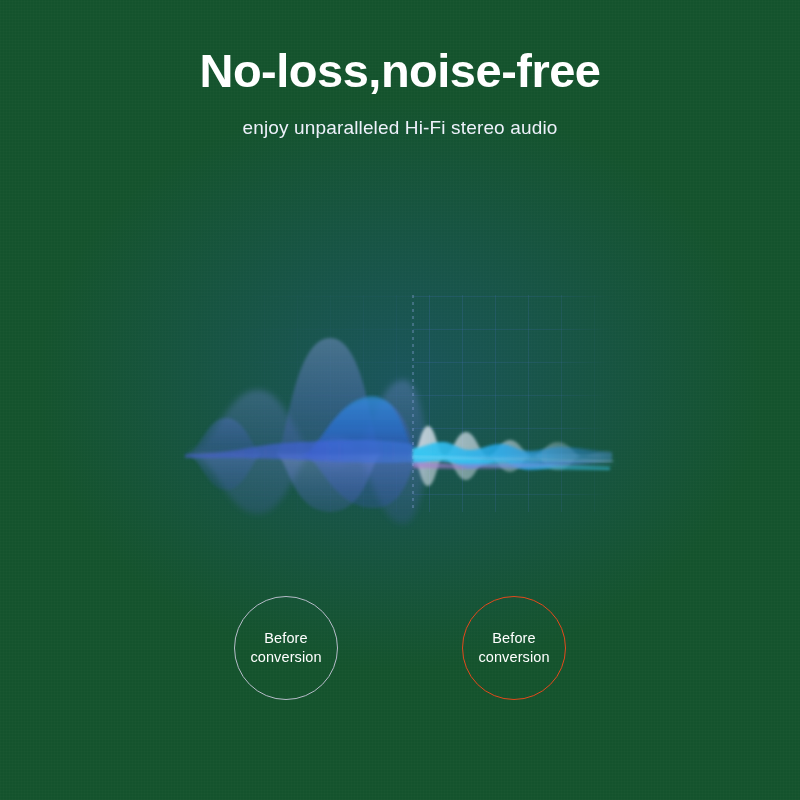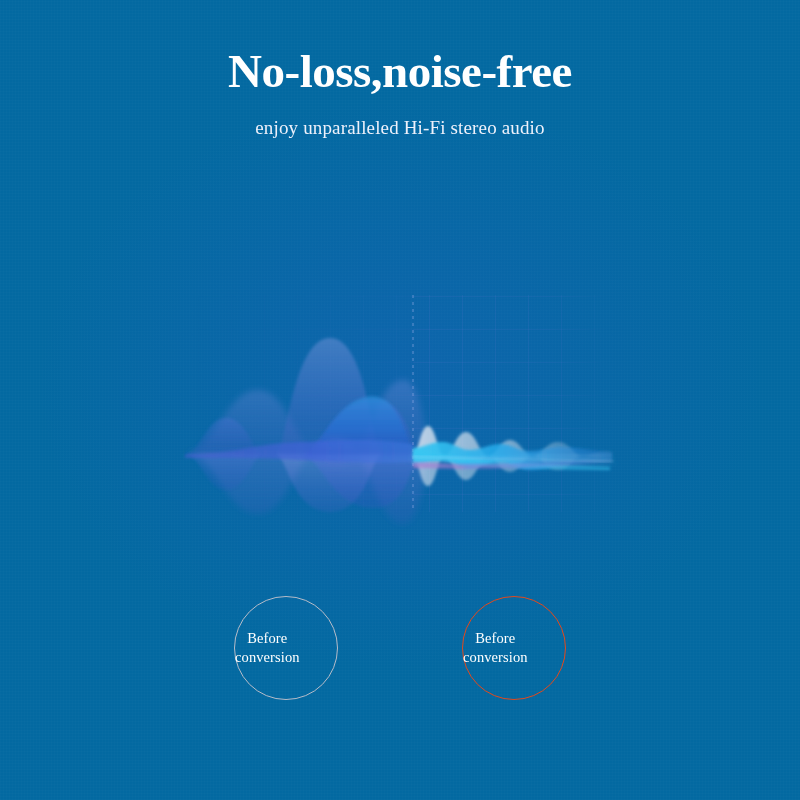--- a/index.html
+++ b/index.html
@@ -79,21 +79,21 @@
     height: 110px;
   }
   .legend-circle {
     position: absolute;
     width: 104px;
     height: 104px;
     border-radius: 50%;
     box-sizing: border-box;
     display: flex;
     align-items: center;
-    justify-content: flex-start;
+    justify-content: center;
   }
   .legend-label {
     color: #ffffff;
     font-size: 14.5px;
     line-height: 1.28;
     text-align: center;
     font-weight: 400;
     letter-spacing: 0.1px;
     white-space: pre-line;
   }
@@ -104,21 +104,21 @@
   }
   #legend-after {
     left: 462px;
     top: 0px;
     border: 1.6px solid #e3491c;
   }
 </style>
 </head>
 <body>
 
-<div id="page" style="background: #0369a1; font-family: Liberation Serif, serif;">
+<div id="page" style="background: #14532d;">
 
   <div id="bg-texture"></div>
   <div id="bg-vignette"></div>
 
   <div id="header">
     <h1 id="title">No-loss,noise-free</h1>
     <p id="subtitle">enjoy unparalleled Hi-Fi stereo audio</p>
   </div>
 
   <div id="wave-stage">

